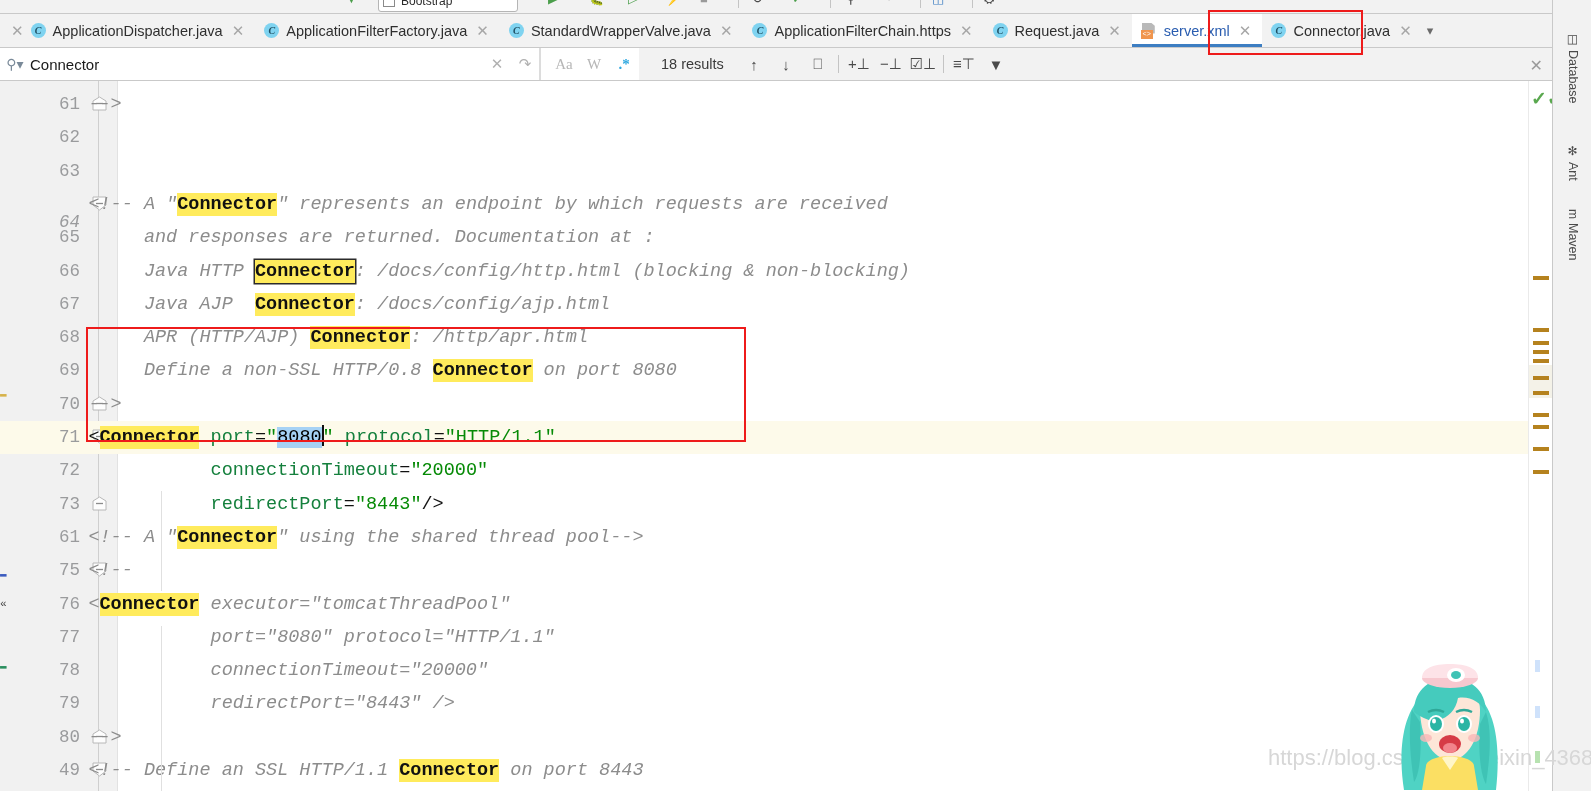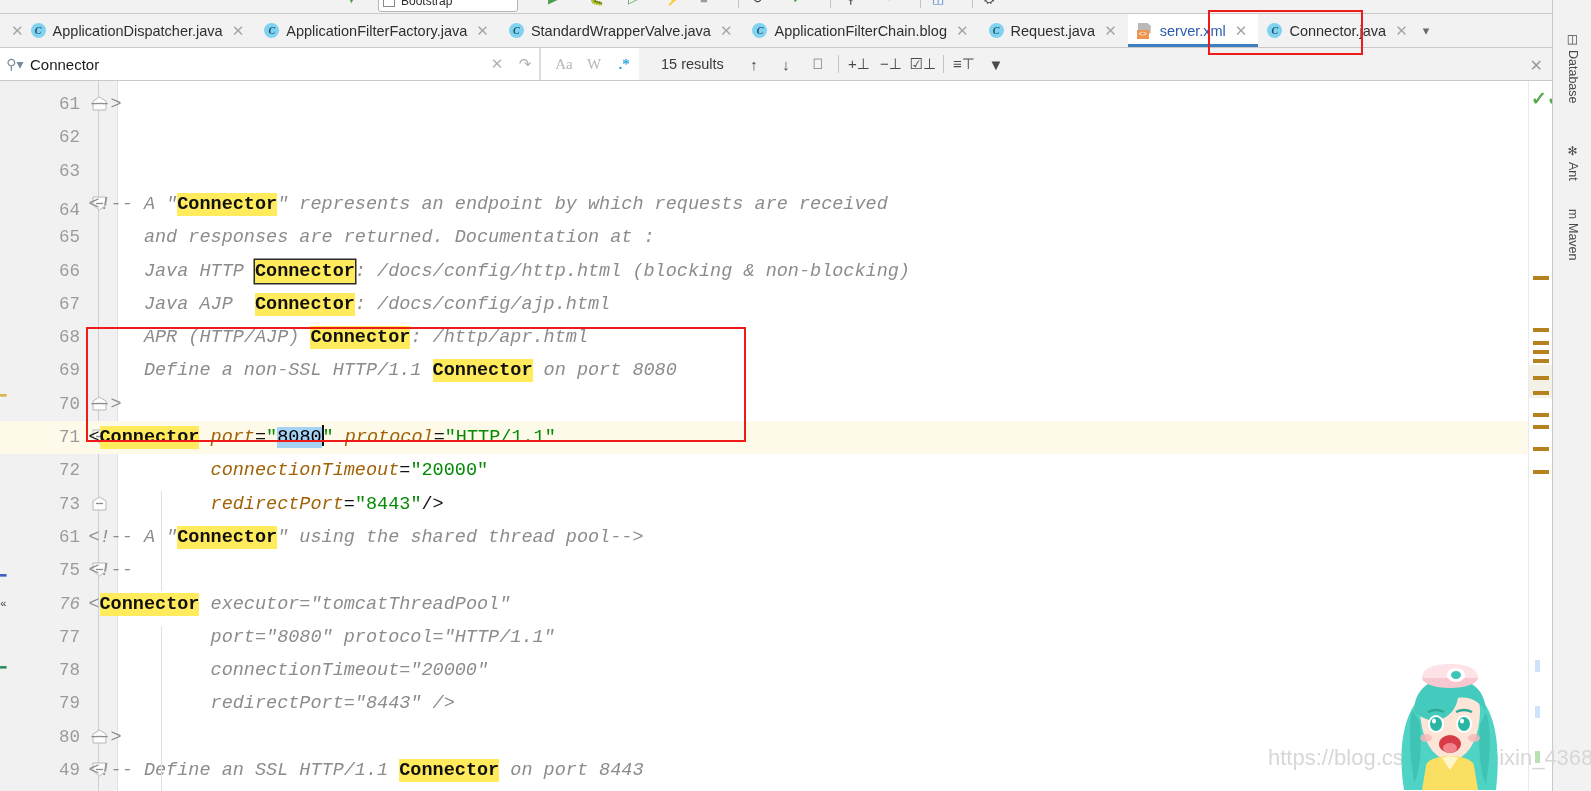--- a/index.html
+++ b/index.html
@@ -147,21 +147,21 @@
     position:absolute; left:44px;
     font-family:"Liberation Mono", monospace;
     font-size:18.5px; line-height:33.3px;
     white-space:pre;
   }
   .cmt { color:#8c8c8c; font-style:italic; }
   .hl   { background:#ffeb5c; color:#111; font-weight:bold; font-style:normal; padding:1px 0; }
   .hl-cur { background:#ffeb5c; color:#111; font-weight:bold; font-style:normal;
             box-shadow: 0 0 0 1.5px #2b2b2b; padding:1px 0; }
   .hl-nm { background:#ffeb5c; color:#111; font-weight:bold; padding:1px 0; }
-  .attr { color:#a16207;font-style:italic; }
+  .attr { color:#15803d; }
   .val  { color:#068a06; }
   .punct{ color:#111; }
   .sel  { background:#a6d2f5; }
   .caret{ display:inline-block; width:2px; height:21px; background:#111;
           vertical-align:-4px; margin:0 -1px 0 0; }
   .indentguide { position:absolute; width:1px; background:#e0e0e0; }
 
   
   .anno-code {
     position:absolute; left:86px; top:327px; width:660px; height:115px;
@@ -256,21 +256,21 @@
 
     <div class="tab">
       <span class="ico-java">C</span>
       <span class="tab-label">StandardWrapperValve.java</span>
       <span class="tab-close">✕</span>
 
     </div>
 
     <div class="tab">
       <span class="ico-java">C</span>
-      <span class="tab-label">ApplicationFilterChain.blog</span>
+      <span class="tab-label">ApplicationFilterChain.https</span>
       <span class="tab-close">✕</span>
 
     </div>
 
     <div class="tab">
       <span class="ico-java">C</span>
       <span class="tab-label">Request.java</span>
       <span class="tab-close">✕</span>
 
     </div>
@@ -302,21 +302,21 @@
       <span class="find-btn">✕</span>
       <span class="find-btn">↷</span>
     </div>
 
     <div class="find-toggles">
       <span class="tgl">Aa</span>
       <span class="tgl">W</span>
       <span class="tgl on">.*</span>
     </div>
 
-    <span class="results-count">15 results</span>
+    <span class="results-count">18 results</span>
 
     <span class="fb-ico" style="margin-left:14px;">↑</span>
     <span class="fb-ico">↓</span>
     <span class="fb-ico">⎕</span>
 
     <span class="fb-sep"></span>
 
     <span class="fb-ico">+⊥</span>
     <span class="fb-ico">−⊥</span>
     <span class="fb-ico">☑⊥</span>
@@ -337,38 +337,38 @@
         <div class="ln" style="top: 7px;">61</div>
         <div class="fold" style="top: 15px;">
           <svg width="15" height="15">
             <polygon points="1,5 7.5,1 14,5 14,14 1,14" fill="#fdfdfd" stroke="#b8b8b8" stroke-width="1"></polygon>
             <line x1="4" y1="7.5" x2="11" y2="7.5" stroke="#8c8c8c" stroke-width="1.3"></line>
           </svg>
         </div>
         <div class="codeline" style="top: 7px;"><span class="cmt">    --&gt;</span></div>
         <div class="ln" style="top: 40.3px;">62</div>
         <div class="ln" style="top: 73.6px;">63</div>
-        <div class="ln" style="top: 113px;">64</div>
+        <div class="ln" style="top: 125px; font-style: italic;">64</div>
         <div class="fold" style="top: 114.9px;">
           <svg width="15" height="15">
             <polygon points="1,1 14,1 14,9 7.5,14 1,9" fill="#fdfdfd" stroke="#b8b8b8" stroke-width="1"></polygon>
             <line x1="4" y1="7.5" x2="11" y2="7.5" stroke="#8c8c8c" stroke-width="1.3"></line>
           </svg>
         </div>
         <div class="codeline" style="top: 106.9px;"><span class="cmt">    &lt;!-- A "</span><span class="hl">Connector</span><span class="cmt">" represents an endpoint by which requests are received</span></div>
         <div class="ln" style="top: 140.2px;">65</div>
         <div class="codeline" style="top: 140.2px;"><span class="cmt">         and responses are returned. Documentation at :</span></div>
         <div class="ln" style="top: 173.5px;">66</div>
         <div class="codeline" style="top: 173.5px;"><span class="cmt">         Java HTTP </span><span class="hl-cur">Connector</span><span class="cmt">: /docs/config/http.html (blocking &amp; non-blocking)</span></div>
         <div class="ln" style="top: 206.8px;">67</div>
         <div class="codeline" style="top: 206.8px;"><span class="cmt">         Java AJP  </span><span class="hl">Connector</span><span class="cmt">: /docs/config/ajp.html</span></div>
         <div class="ln" style="top: 240.1px;">68</div>
         <div class="codeline" style="top: 240.1px;"><span class="cmt">         APR (HTTP/AJP) </span><span class="hl">Connector</span><span class="cmt">: /http/apr.html</span></div>
         <div class="ln" style="top: 273.4px;">69</div>
-        <div class="codeline" style="top: 273.4px;"><span class="cmt">         Define a non-SSL HTTP/1.1 </span><span class="hl">Connector</span><span class="cmt"> on port 8080</span></div>
+        <div class="codeline" style="top: 273.4px;"><span class="cmt">         Define a non-SSL HTTP/0.8 </span><span class="hl">Connector</span><span class="cmt"> on port 8080</span></div>
         <div class="ln" style="top: 306.7px;">70</div>
         <div class="fold" style="top: 314.7px;">
           <svg width="15" height="15">
             <polygon points="1,5 7.5,1 14,5 14,14 1,14" fill="#fdfdfd" stroke="#b8b8b8" stroke-width="1"></polygon>
             <line x1="4" y1="7.5" x2="11" y2="7.5" stroke="#8c8c8c" stroke-width="1.3"></line>
           </svg>
         </div>
         <div class="codeline" style="top: 306.7px;"><span class="cmt">    --&gt;</span></div>
         <div class="rowhl-gutter" style="top: 340px;"></div>
         <div class="rowhl" style="top: 340px;"></div>
@@ -393,21 +393,21 @@
         <div class="ln" style="top: 439.9px;">61</div>
         <div class="codeline" style="top: 439.9px;"><span class="cmt">    &lt;!-- A "</span><span class="hl">Connector</span><span class="cmt">" using the shared thread pool--&gt;</span></div>
         <div class="ln" style="top: 473.2px;">75</div>
         <div class="fold" style="top: 481.2px;">
           <svg width="15" height="15">
             <polygon points="1,1 14,1 14,9 7.5,14 1,9" fill="#fdfdfd" stroke="#b8b8b8" stroke-width="1"></polygon>
             <line x1="4" y1="7.5" x2="11" y2="7.5" stroke="#8c8c8c" stroke-width="1.3"></line>
           </svg>
         </div>
         <div class="codeline" style="top: 473.2px;"><span class="cmt">    &lt;!--</span></div>
-        <div class="ln" style="top: 506.5px; font-style: italic;">76</div>
+        <div class="ln" style="top: 506.5px;">76</div>
         <div class="codeline" style="top: 506.5px;"><span class="cmt">    &lt;</span><span class="hl">Connector</span><span class="cmt"> executor="tomcatThreadPool"</span></div>
         <div class="ln" style="top: 539.8px;">77</div>
         <div class="codeline" style="top: 539.8px;"><span class="cmt">               port="8080" protocol="HTTP/1.1"</span></div>
         <div class="ln" style="top: 573.1px;">78</div>
         <div class="codeline" style="top: 573.1px;"><span class="cmt">               connectionTimeout="20000"</span></div>
         <div class="ln" style="top: 606.4px;">79</div>
         <div class="codeline" style="top: 606.4px;"><span class="cmt">               redirectPort="8443" /&gt;</span></div>
         <div class="ln" style="top: 639.7px;">80</div>
         <div class="fold" style="top: 647.7px;">
           <svg width="15" height="15">

